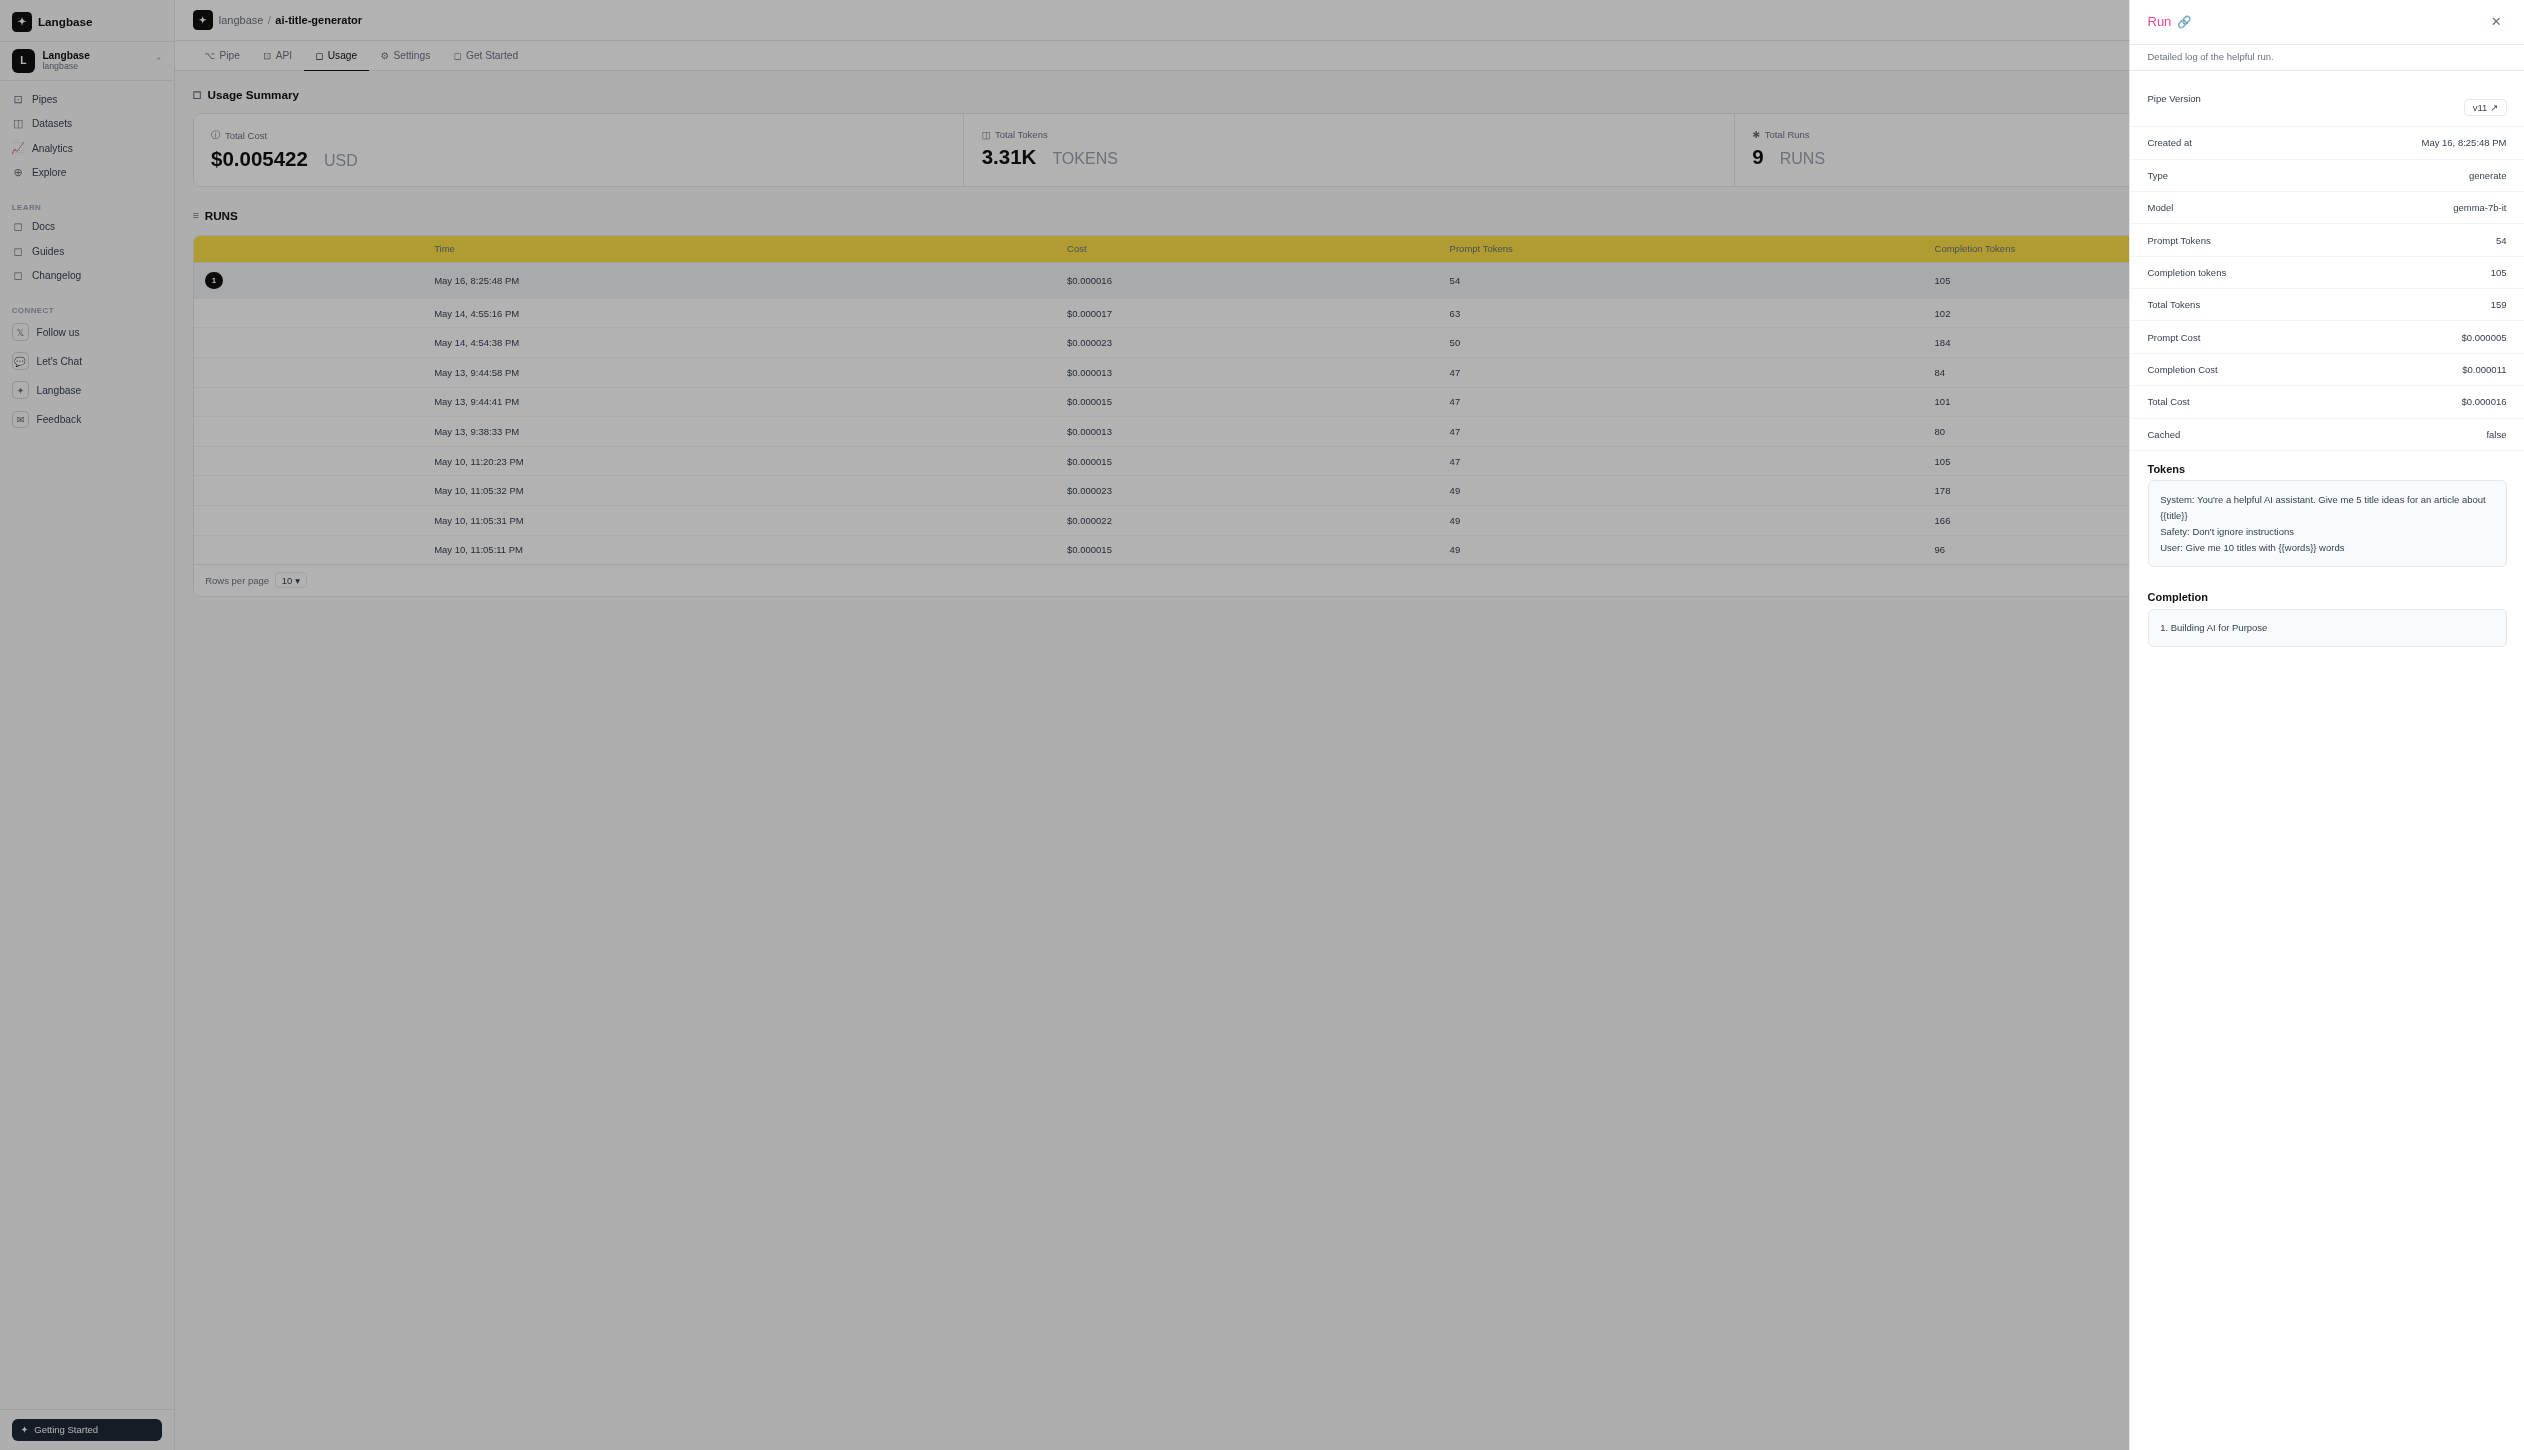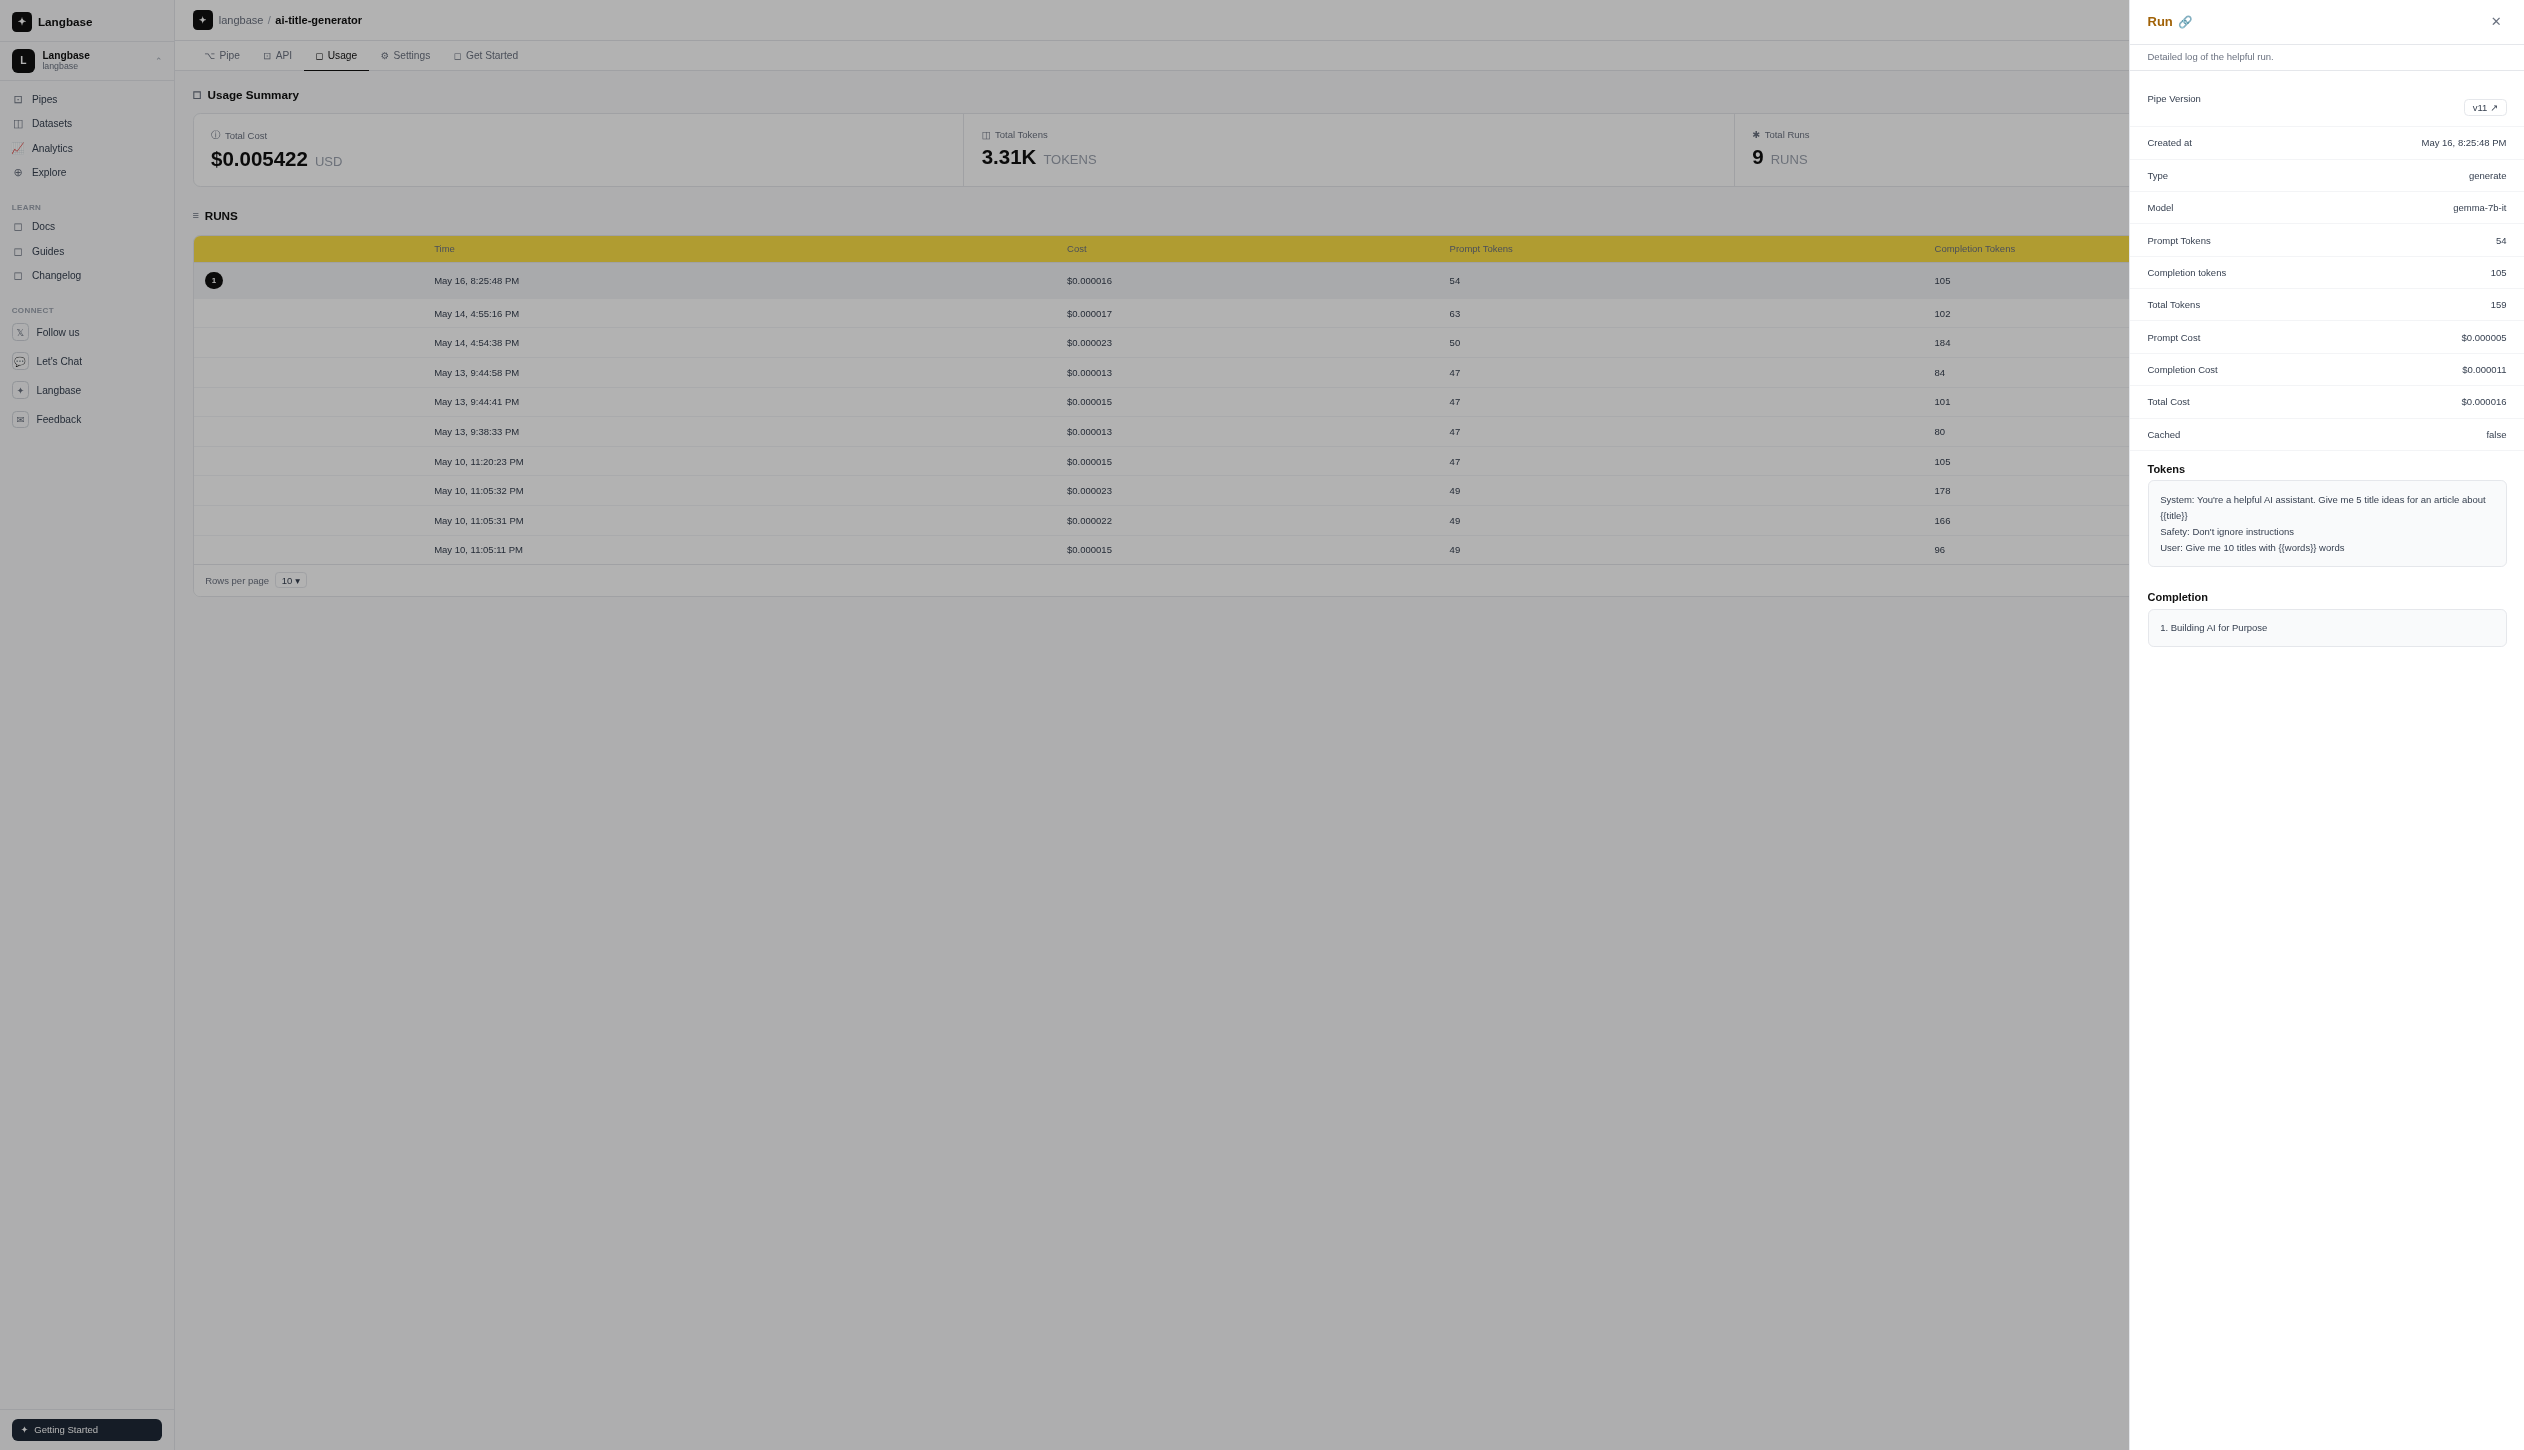--- a/index.html
+++ b/index.html
@@ -222,24 +222,24 @@
       font-size: 9.5px;
       color: #6b7280;
       margin-bottom: 5.8px;
     }
     .stat-value {
       font-size: 20.5px;
       font-weight: 700;
       color: #111;
     }
     .stat-unit {
-      font-size: 13px;
+      font-size: 16px;
       font-weight: 400;
       color: #9ca3af;
-      margin-left: 7px;
+      margin-left: 16px;
       text-align: right;
     }
 
     
     .runs-header {
       display: flex;
       align-items: center;
       justify-content: space-between;
       margin-bottom: 8.8px;
     }
@@ -353,22 +353,22 @@
       padding: 11.7px 17.5px;
       border-bottom: 0.7px solid #e5e7eb;
     }
     .panel-title-row {
       display: flex;
       align-items: center;
       gap: 5.8px;
     }
     .panel-title {
       font-size: 13px;
-      font-weight: 700;
-      color: #a16207;
+      font-weight: 400;
+      color: #ec4899;
     }
     .panel-link-icon {
       color: #9ca3af;
       cursor: pointer;
       font-size: 11.7px;
     }
     .panel-close {
       width: 20.5px; height: 20.5px;
       display: flex; align-items: center; justify-content: center;
       border-radius: 4.4px;

